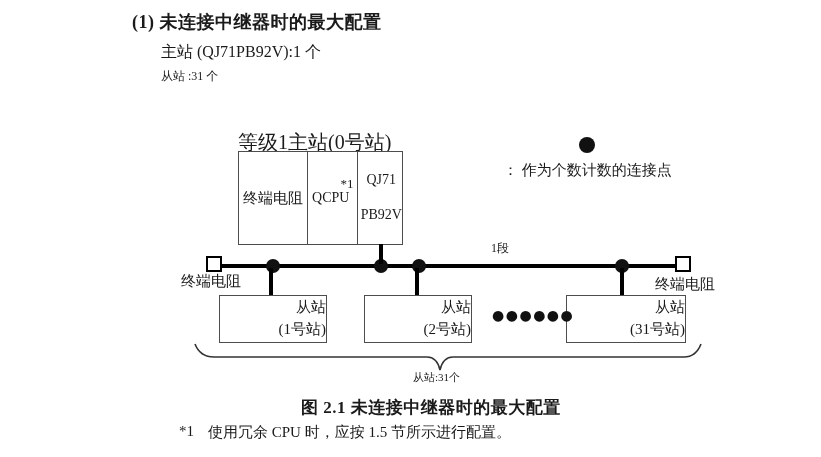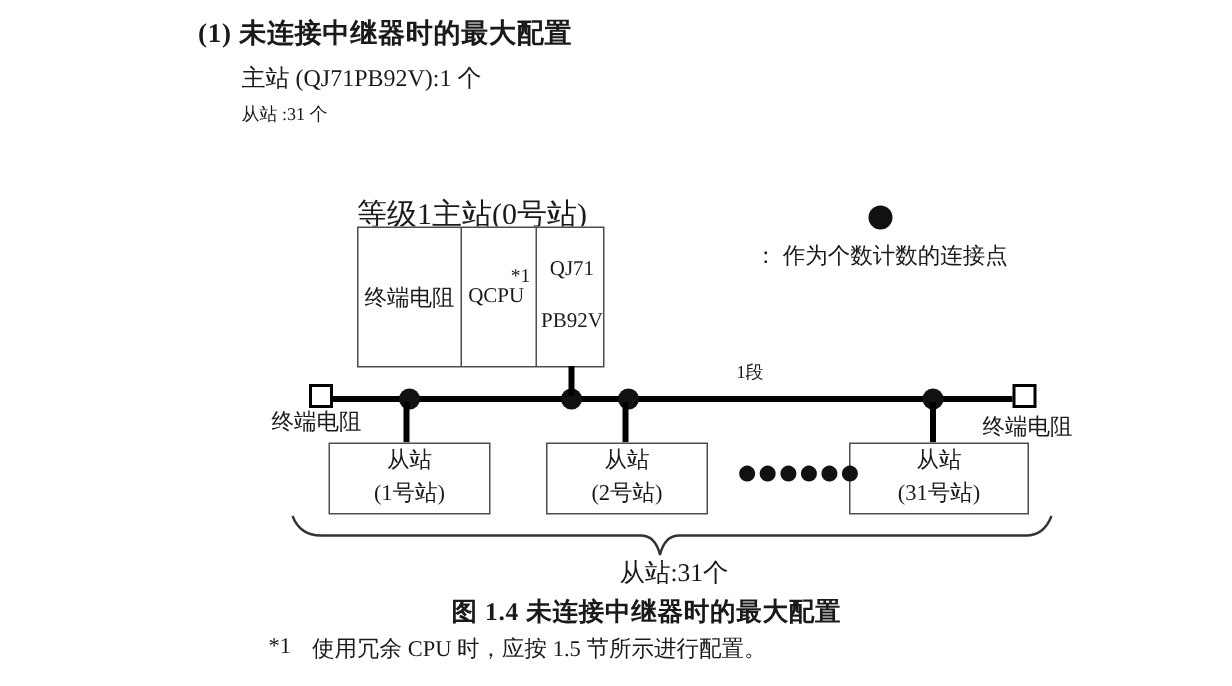--- a/index.html
+++ b/index.html
@@ -26,27 +26,27 @@
   .term-left-label{left:137px;top:272px;font-size:15px;background:#fff;}
   .term-right-label{left:611px;top:275px;font-size:15px;}
   .segment-label{left:447px;top:240px;font-size:12px;}
   .cdot{width:14px;height:14px;border-radius:50%;background:#111;top:259px;}
   .dot-s1{left:222px;} .dot-m{left:330px;} .dot-s2{left:368px;} .dot-s31{left:571px;}
   .vline{width:4px;background:#000;}
   .drop-master{left:335px;top:244px;height:20px;}
   .drop-s1{left:225px;top:268px;height:27px;}
   .drop-s2{left:371px;top:268px;height:27px;}
   .drop-s31{left:576px;top:268px;height:27px;}
-  .slave-box{top:295px;height:48px;border:1.5px solid #4d4d4d;box-sizing:border-box;display:flex;flex-direction:column;align-items:center;justify-content:center;font-size:15px;line-height:1.45;background:#fff;}
+  .slave-box{top:295px;height:48px;border:1.5px solid #4d4d4d;box-sizing:border-box;display:flex;flex-direction:column;align-items:flex-end;justify-content:center;font-size:15px;line-height:1.45;background:#fff;}
   .slave-1{left:175px;width:108px;}
   .slave-2{left:320px;width:108px;}
   .slave-31{left:522px;width:120px;}
   .ellipsis{left:448px;top:307px;font-size:14px;letter-spacing:1.5px;color:#111;font-family:"DejaVu Sans",sans-serif;}
   .brace-svg{left:148px;top:342px;}
-  .brace-label{left:369px;top:370px;font-size:17px;}
+  .brace-label{left:369px;top:370px;font-size:11px;}
   .caption{left:257px;top:396px;font-size:17px;font-weight:bold;letter-spacing:0.5px;}
   .footnote{left:135px;top:423px;font-size:15px;display:flex;}
   .footnote .marker{margin-right:14px;}
 </style>
 </head>
 <body>
 
 <div id="stage">
 
   <div class="abs heading">(1) 未连接中继器时的最大配置</div>
@@ -101,20 +101,20 @@
     <span>(31号站)</span>
   </div>
 
   <div class="abs ellipsis">●●●●●●</div>
 
   <svg class="abs brace-svg" width="512" height="32" viewBox="0 0 512 32">
     <path d="M 3 2 Q 8 15 22 15 L 235 15 Q 245 15 248 28 Q 251 15 261 15 L 492 15 Q 504 15 509 2" fill="none" stroke="#333" stroke-width="1.6"></path>
   </svg>
   <div class="abs brace-label">从站:31个</div>
 
-  <div class="abs caption">图 1.4 未连接中继器时的最大配置</div>
+  <div class="abs caption">图 2.1 未连接中继器时的最大配置</div>
 
   <div class="abs footnote">
     <span class="marker">*1</span>
     <span>使用冗余 CPU 时，应按 1.5 节所示进行配置。</span>
   </div>
 
 </div>
 
 </body></html>

